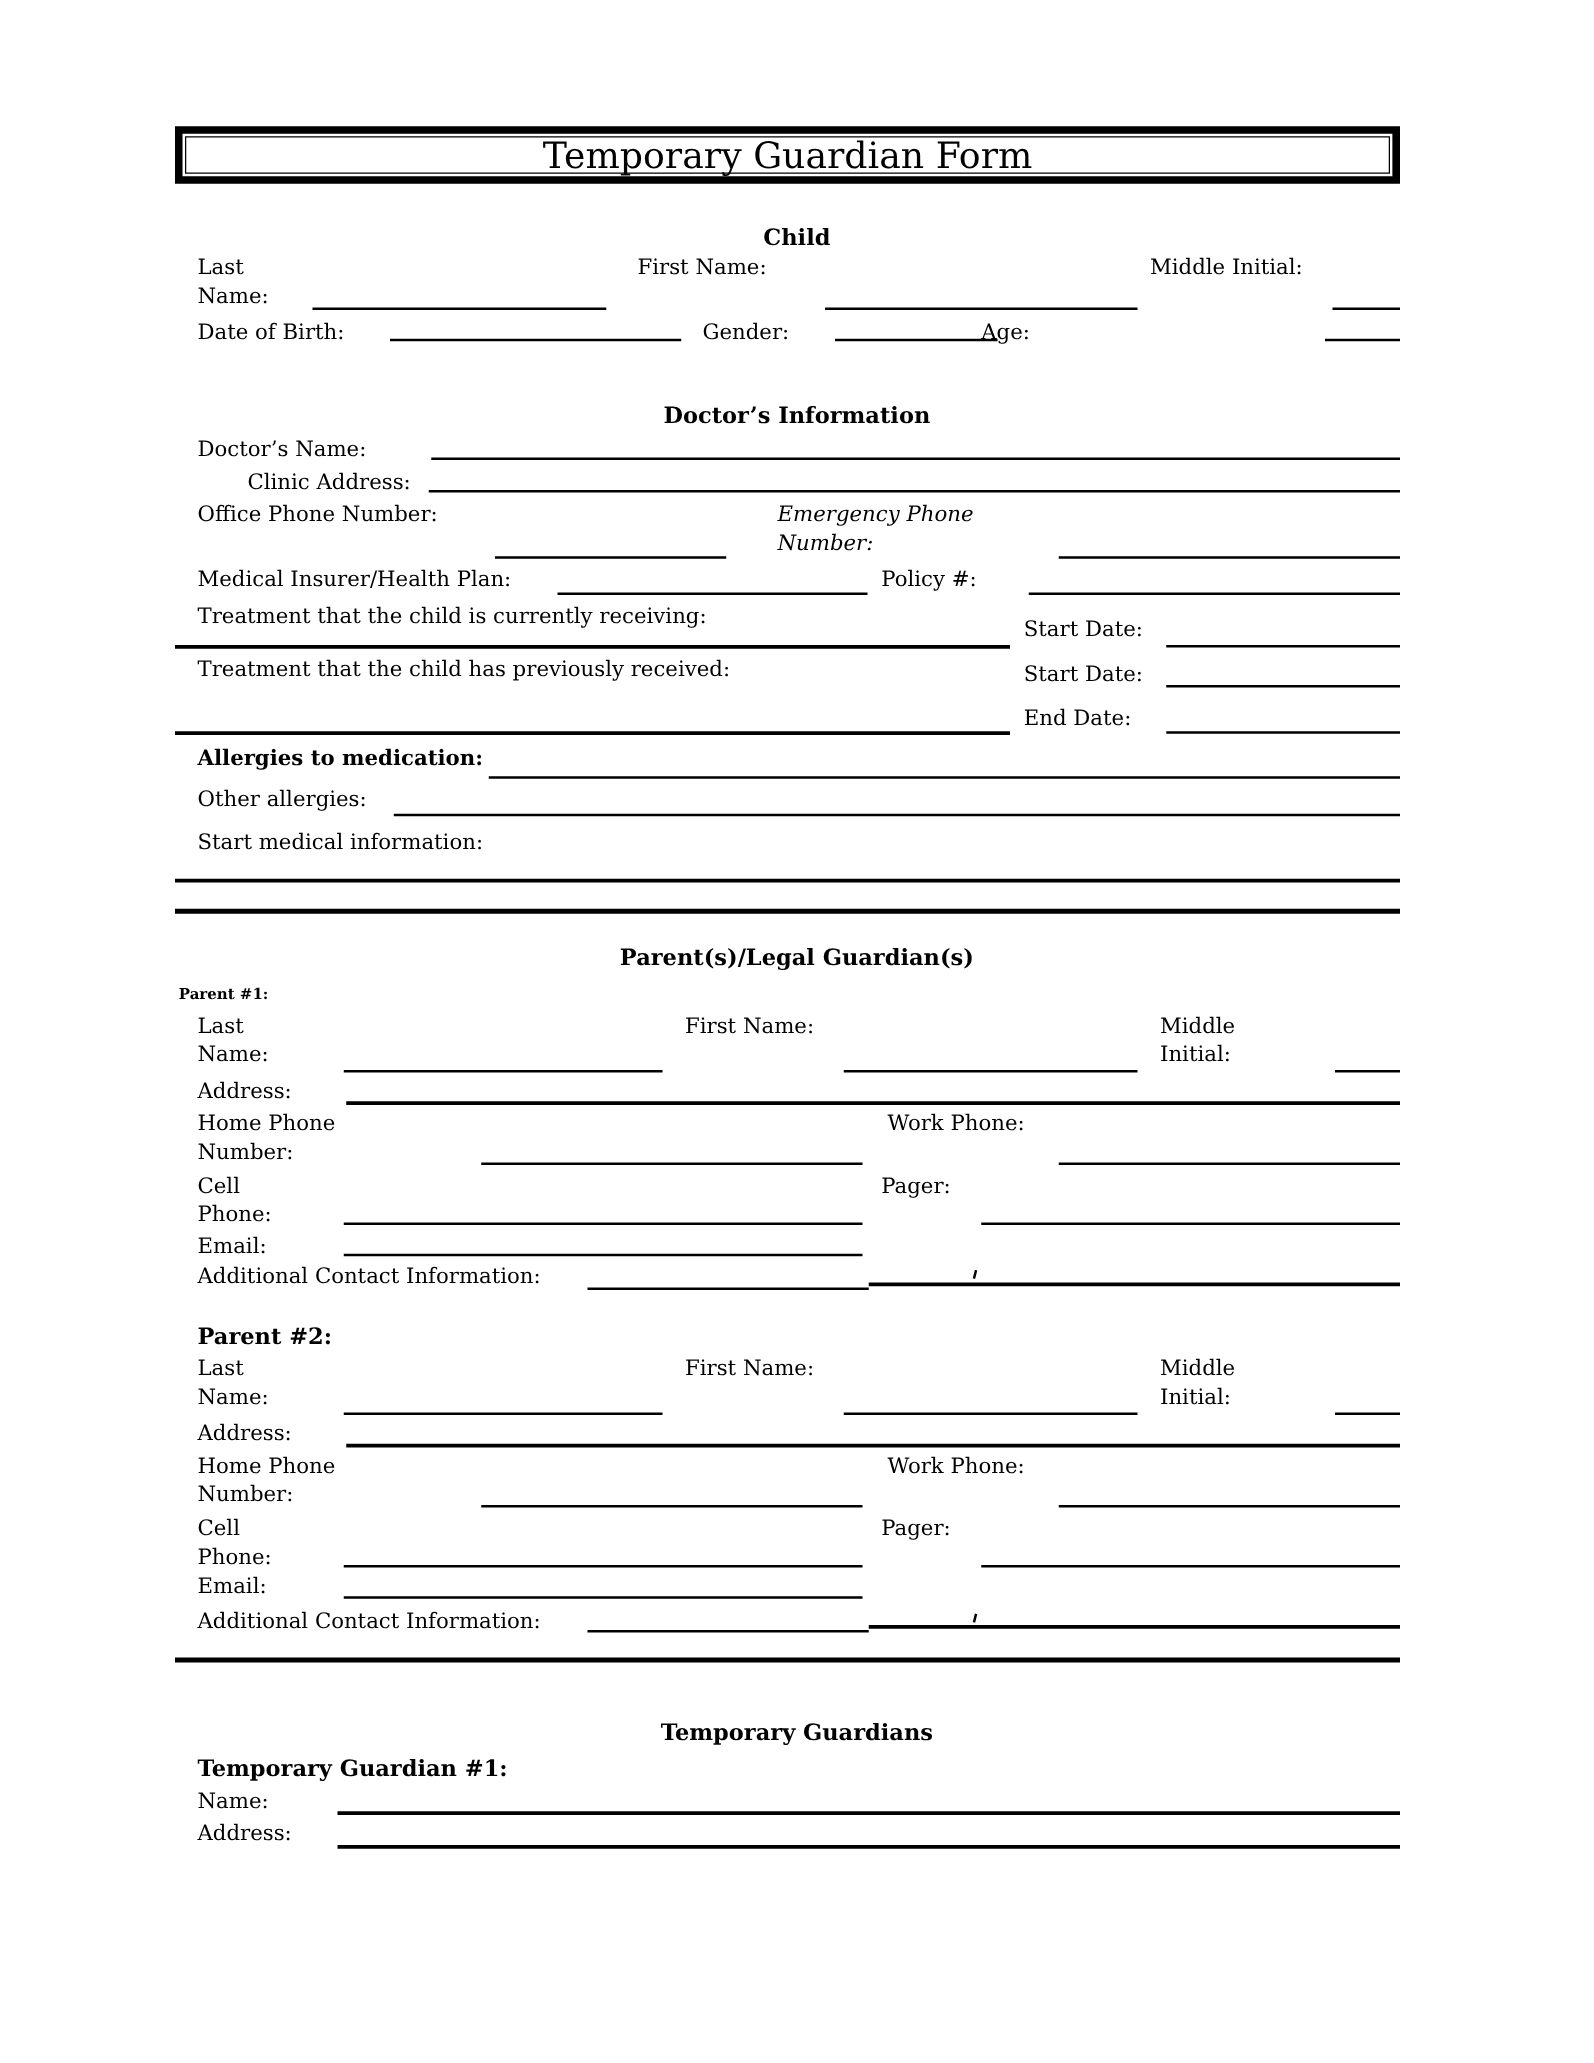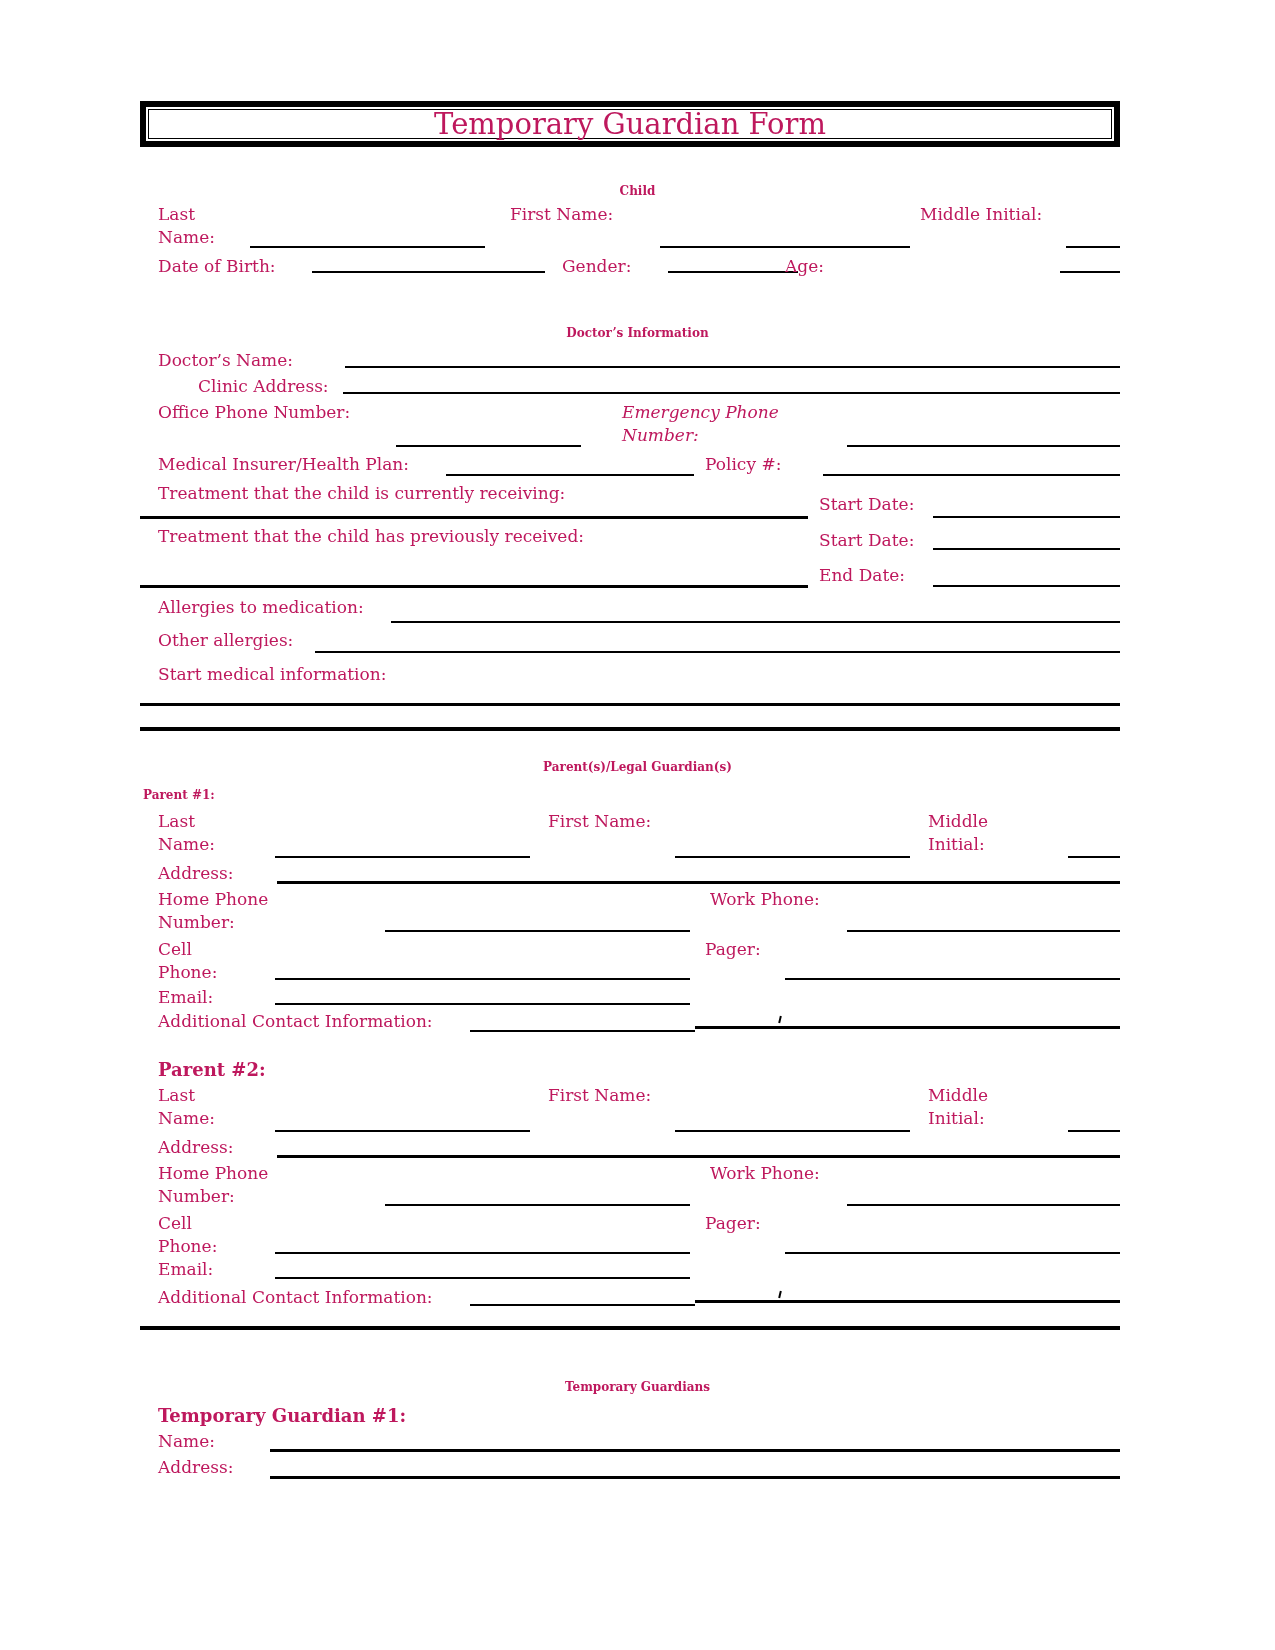--- a/index.html
+++ b/index.html
@@ -1,26 +1,26 @@
 <!DOCTYPE html>
 <html><head>
 <meta charset="utf-8">
 <style>
   html,body{margin:0;padding:0;background:#fff;}
   .page{
     position:relative;width:1275px;height:1650px;margin:0 auto;
-    background:#ffffff;color:#be185d;
+    background:#ffffff;color:#000000;
     font-family:"DejaVu Serif","Liberation Serif",serif;
     font-size:17px;overflow:hidden;
   }
   .lbl{position:absolute;line-height:23px;white-space:pre-line;}
   .b{font-weight:bold;}
   .heading{
     position:absolute;left:155px;width:965px;text-align:center;
-    font-weight:bold;font-size:12px;line-height:22px;white-space:pre-line;
+    font-weight:bold;font-size:18px;line-height:22px;white-space:pre-line;
   }
   .title-box{
     position:absolute;left:140px;top:101px;width:968px;height:34px;
     border:6px solid #000;
     box-shadow:inset 0 0 0 2px #fff, inset 0 0 0 3px #000;
     display:flex;align-items:center;justify-content:center;
     font-size:29px;line-height:34px;
   }
   .ln{position:absolute;height:2px;background:#000;}
   .ln3{position:absolute;height:3px;background:#000;}
@@ -82,21 +82,21 @@
   <div class="ln3" style="left:140px;top:516px;width:668px;"></div>
 
   <div class="lbl" style="left:158px;top:525px;">Treatment that the child has previously received:</div>
   <div class="lbl" style="left:819px;top:529px;">Start Date:</div>
   <div class="ln" style="left:933px;top:548px;width:187px;"></div>
 
   <div class="lbl" style="left:819px;top:564px;">End Date:</div>
   <div class="ln" style="left:933px;top:585px;width:187px;"></div>
   <div class="ln3" style="left:140px;top:585px;width:668px;"></div>
 
-  <div class="lbl" style="left:158px;top:596px;">Allergies to medication:</div>
+  <div class="lbl" style="left:158px;top:596px;font-weight:bold;">Allergies to medication:</div>
   <div class="ln" style="left:391px;top:621px;width:729px;"></div>
 
   <div class="lbl" style="left:158px;top:629px;">Other allergies:</div>
   <div class="ln" style="left:315px;top:651px;width:805px;"></div>
 
   <div class="lbl" style="left:158px;top:663px;">Start medical information:</div>
   <div class="ln3" style="left:140px;top:703px;width:980px;"></div>
 
   <div class="ln4" style="left:140px;top:727px;width:980px;"></div>
 

